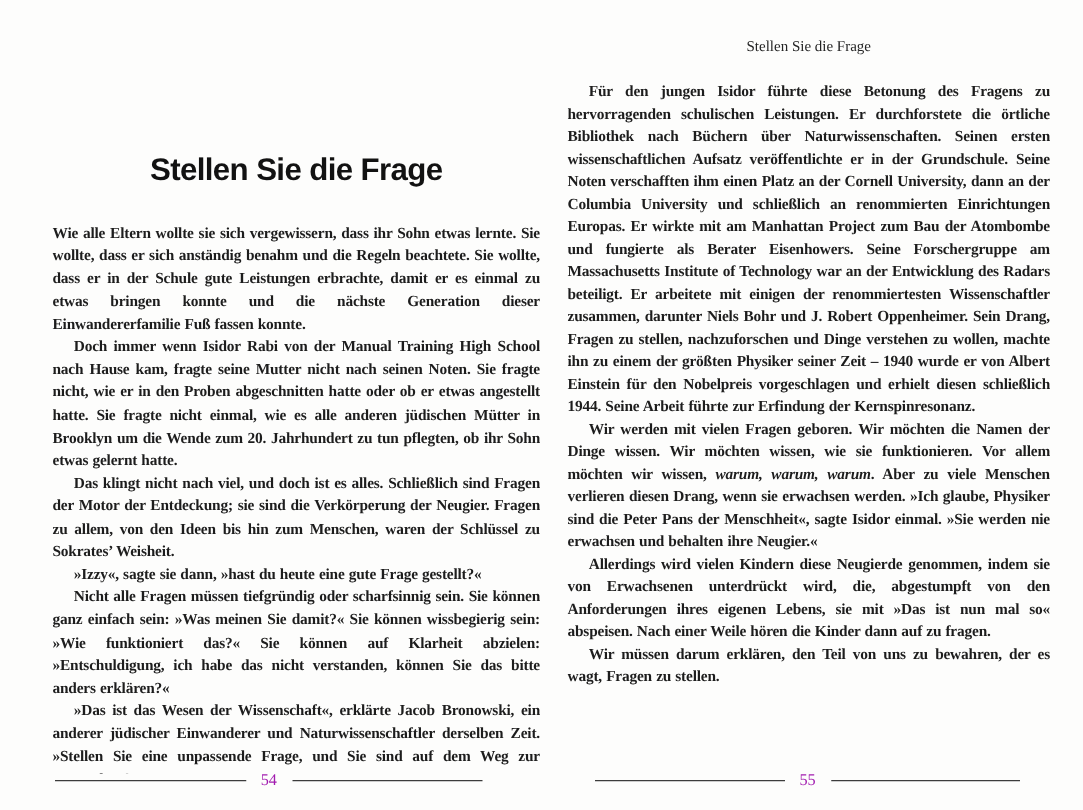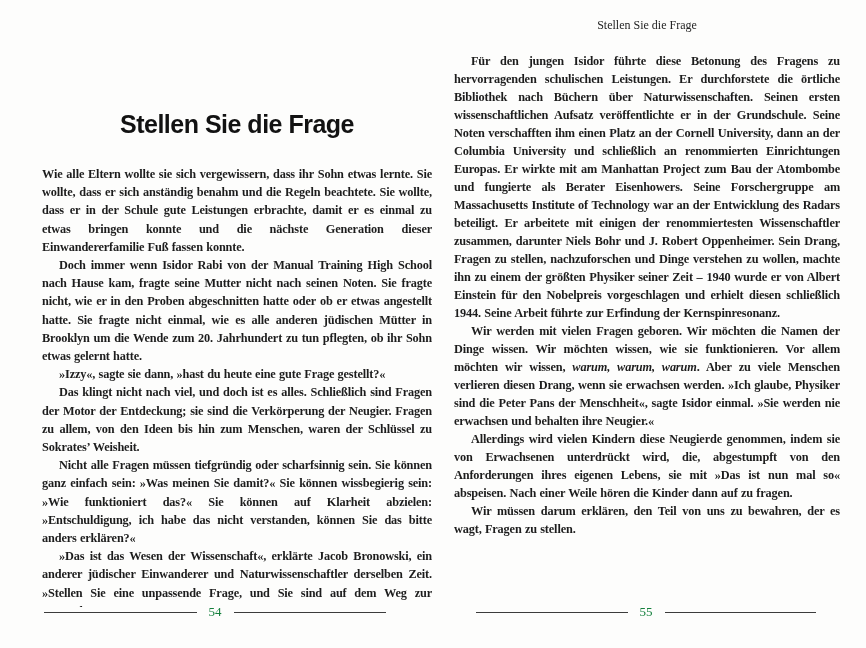--- a/index.html
+++ b/index.html
@@ -6,21 +6,21 @@
   body {
     width: 866px; height: 648px;
     background: #fdfdfc;
     font-family: "Liberation Serif", serif;
     color: #1d1d1d;
     overflow: hidden;
     position: relative;
   }
   .spread { position: absolute; inset: 0; }
 
-  .page { position: absolute; top: 0; height: 564px; }
+  .page { position: absolute; top: 12px; height: 564px; }
   .page.left  { left: 42px;  width: 390px; }
   .page.right { left: 454px; width: 386px; }
 
   .chapter-title {
     position: absolute; top: 110px; left: 0; right: 0;
     margin: 0;
     text-align: center;
     font-family: "Liberation Sans", sans-serif;
     font-weight: 700;
     font-size: 25px;
@@ -54,36 +54,36 @@
   .footer {
     position: absolute; top: 604px; height: 16px;
     display: flex; align-items: center;
   }
   .page.left  .footer { left: 2px;  width: 342px; }
   .page.right .footer { left: 22px; width: 340px; }
   .footer .rule { flex: 1; border-top: 1px solid #3c3c3c; height: 0; }
   .footer .pagenum {
     padding: 0 12px;
     font-size: 13px;
-    color: #15803d;
+    color: #a21caf;
     line-height: 16px;
   }
 </style>
 </head>
 <body>
 
 <div class="spread">
 
   <section class="page left">
     <h1 class="chapter-title">Stellen Sie die Frage</h1>
     <div class="body-text">
         <p class="para"><span>Wie alle Eltern wollte sie sich vergewissern, dass ihr Sohn etwas lernte. Sie wollte, dass er sich anständig benahm und die Regeln beachtete. Sie wollte, dass er in der Schule gute Leistungen erbrachte, damit er es einmal zu etwas bringen konnte und die nächste Generation dieser Einwandererfamilie Fuß fassen konnte.</span></p>
         <p class="para indent"><span>Doch immer wenn Isidor Rabi von der Manual Training High School nach Hause kam, fragte seine Mutter nicht nach seinen Noten. Sie fragte nicht, wie er in den Proben abgeschnitten hatte oder ob er etwas angestellt hatte. Sie fragte nicht einmal, wie es alle anderen jüdischen Mütter in Brooklyn um die Wende zum 20. Jahrhundert zu tun pflegten, ob ihr Sohn etwas gelernt hatte.</span></p>
+        <p class="para indent"><span>Das klingt nicht nach viel, und doch ist es alles. Schließlich sind Fragen der Motor der Entdeckung; sie sind die Verkörperung der Neugier. Fragen zu allem, von den Ideen bis hin zum Menschen, waren der Schlüssel zu Sokrates’ Weisheit.</span></p>
         <p class="para indent"><span>»Izzy«, sagte sie dann, »hast du heute eine gute Frage gestellt?«</span></p>
-        <p class="para indent"><span>Das klingt nicht nach viel, und doch ist es alles. Schließlich sind Fragen der Motor der Entdeckung; sie sind die Verkörperung der Neugier. Fragen zu allem, von den Ideen bis hin zum Menschen, waren der Schlüssel zu Sokrates’ Weisheit.</span></p>
         <p class="para indent"><span>Nicht alle Fragen müssen tiefgründig oder scharfsinnig sein. Sie können ganz einfach sein: »Was meinen Sie damit?« Sie können wissbegierig sein: »Wie funktioniert das?« Sie können auf Klarheit abzielen: »Entschuldigung, ich habe das nicht verstanden, können Sie das bitte anders erklären?«</span></p>
         <p class="para indent"><span>»Das ist das Wesen der Wissenschaft«, erklärte Jacob Bronowski, ein anderer jüdischer Einwanderer und Naturwissenschaftler derselben Zeit. »Stellen Sie eine unpassende Frage, und Sie sind auf dem Weg zur passenden Antwort.«</span></p>
       </div>
     <div class="footer">
       <span class="rule"></span>
       <span class="pagenum">54</span>
       <span class="rule"></span>
     </div>
   </section>
 

